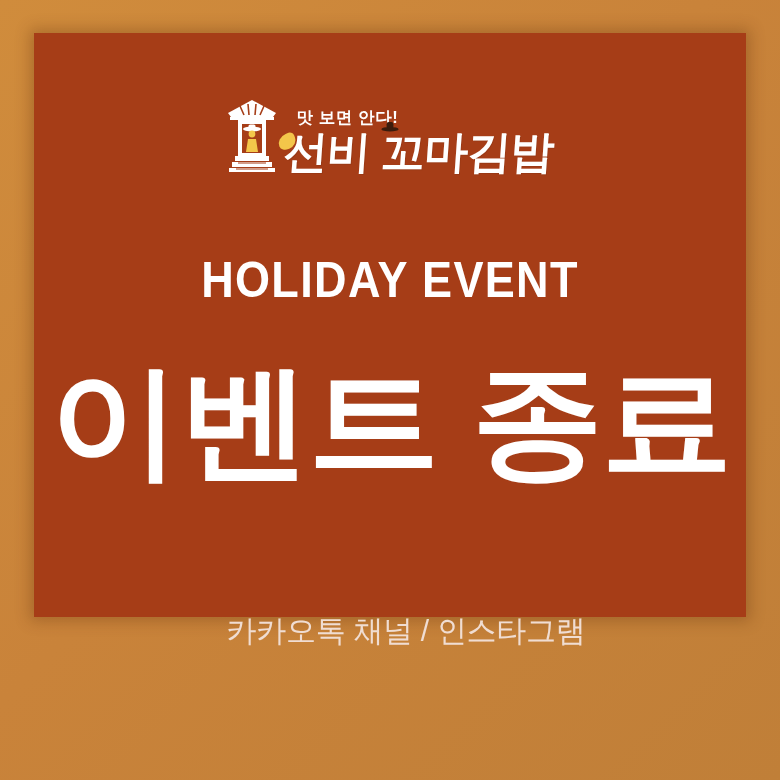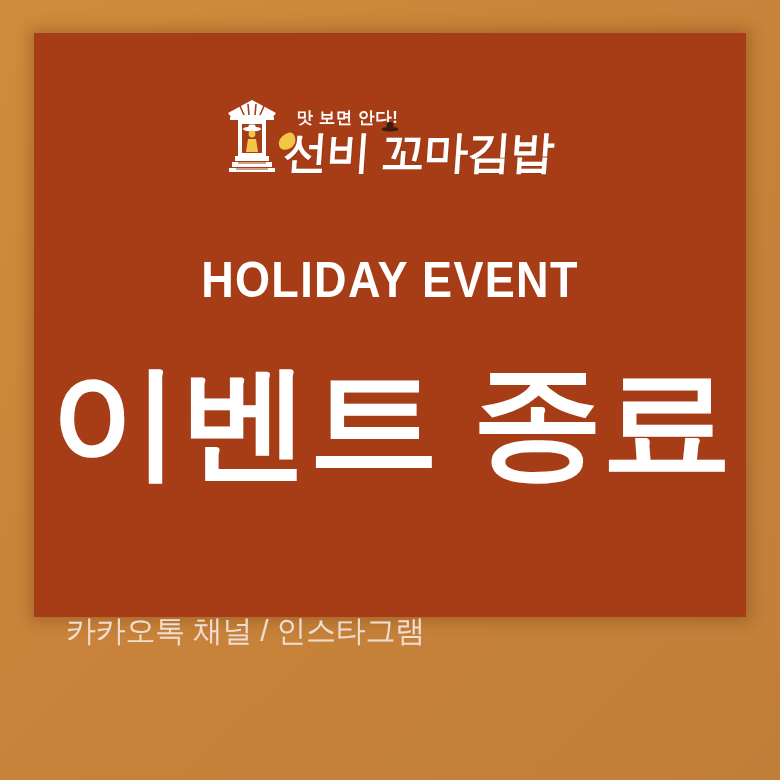--- a/index.html
+++ b/index.html
@@ -151,21 +151,21 @@
     line-height: 1;
     letter-spacing: -0.5px;
     white-space: nowrap;
   }
 
   #channels {
     position: absolute;
     top: 583px;
     left: 0;
     right: 0;
-    text-align: left;
+    text-align: center;
     color: #f0ddd2;
     font-size: 30px;
     font-weight: 400;
     line-height: 1;
     letter-spacing: -0.3px;
     white-space: nowrap;
     padding-left: 32px;
   }
 </style>
 </head>

